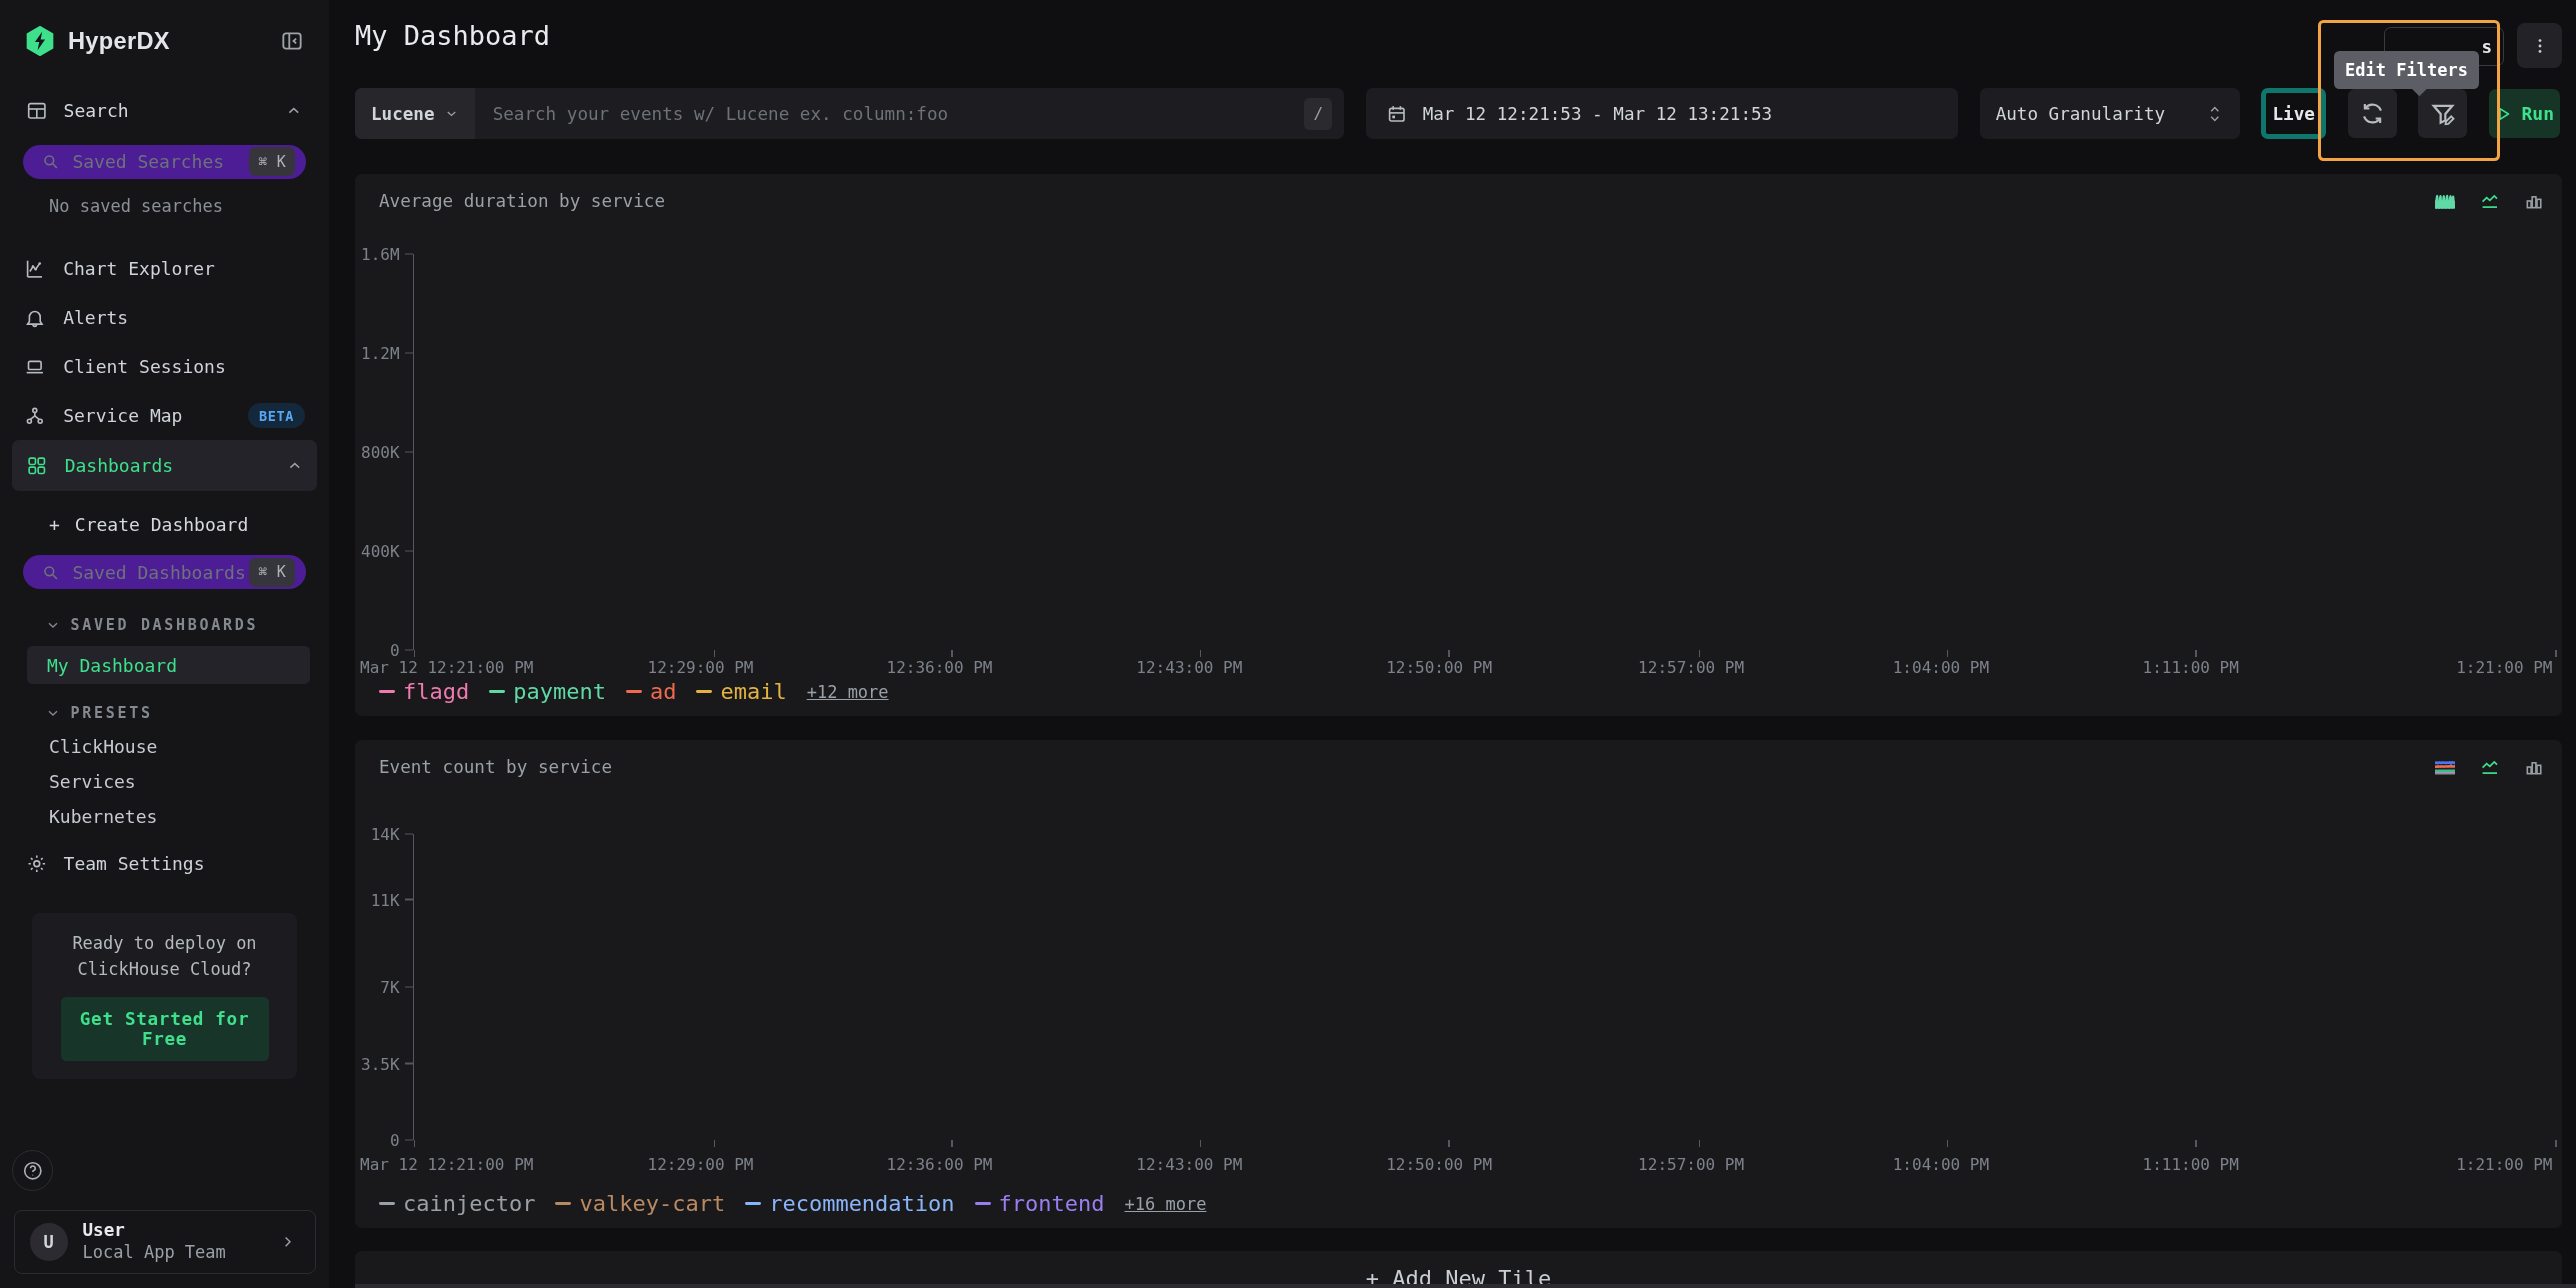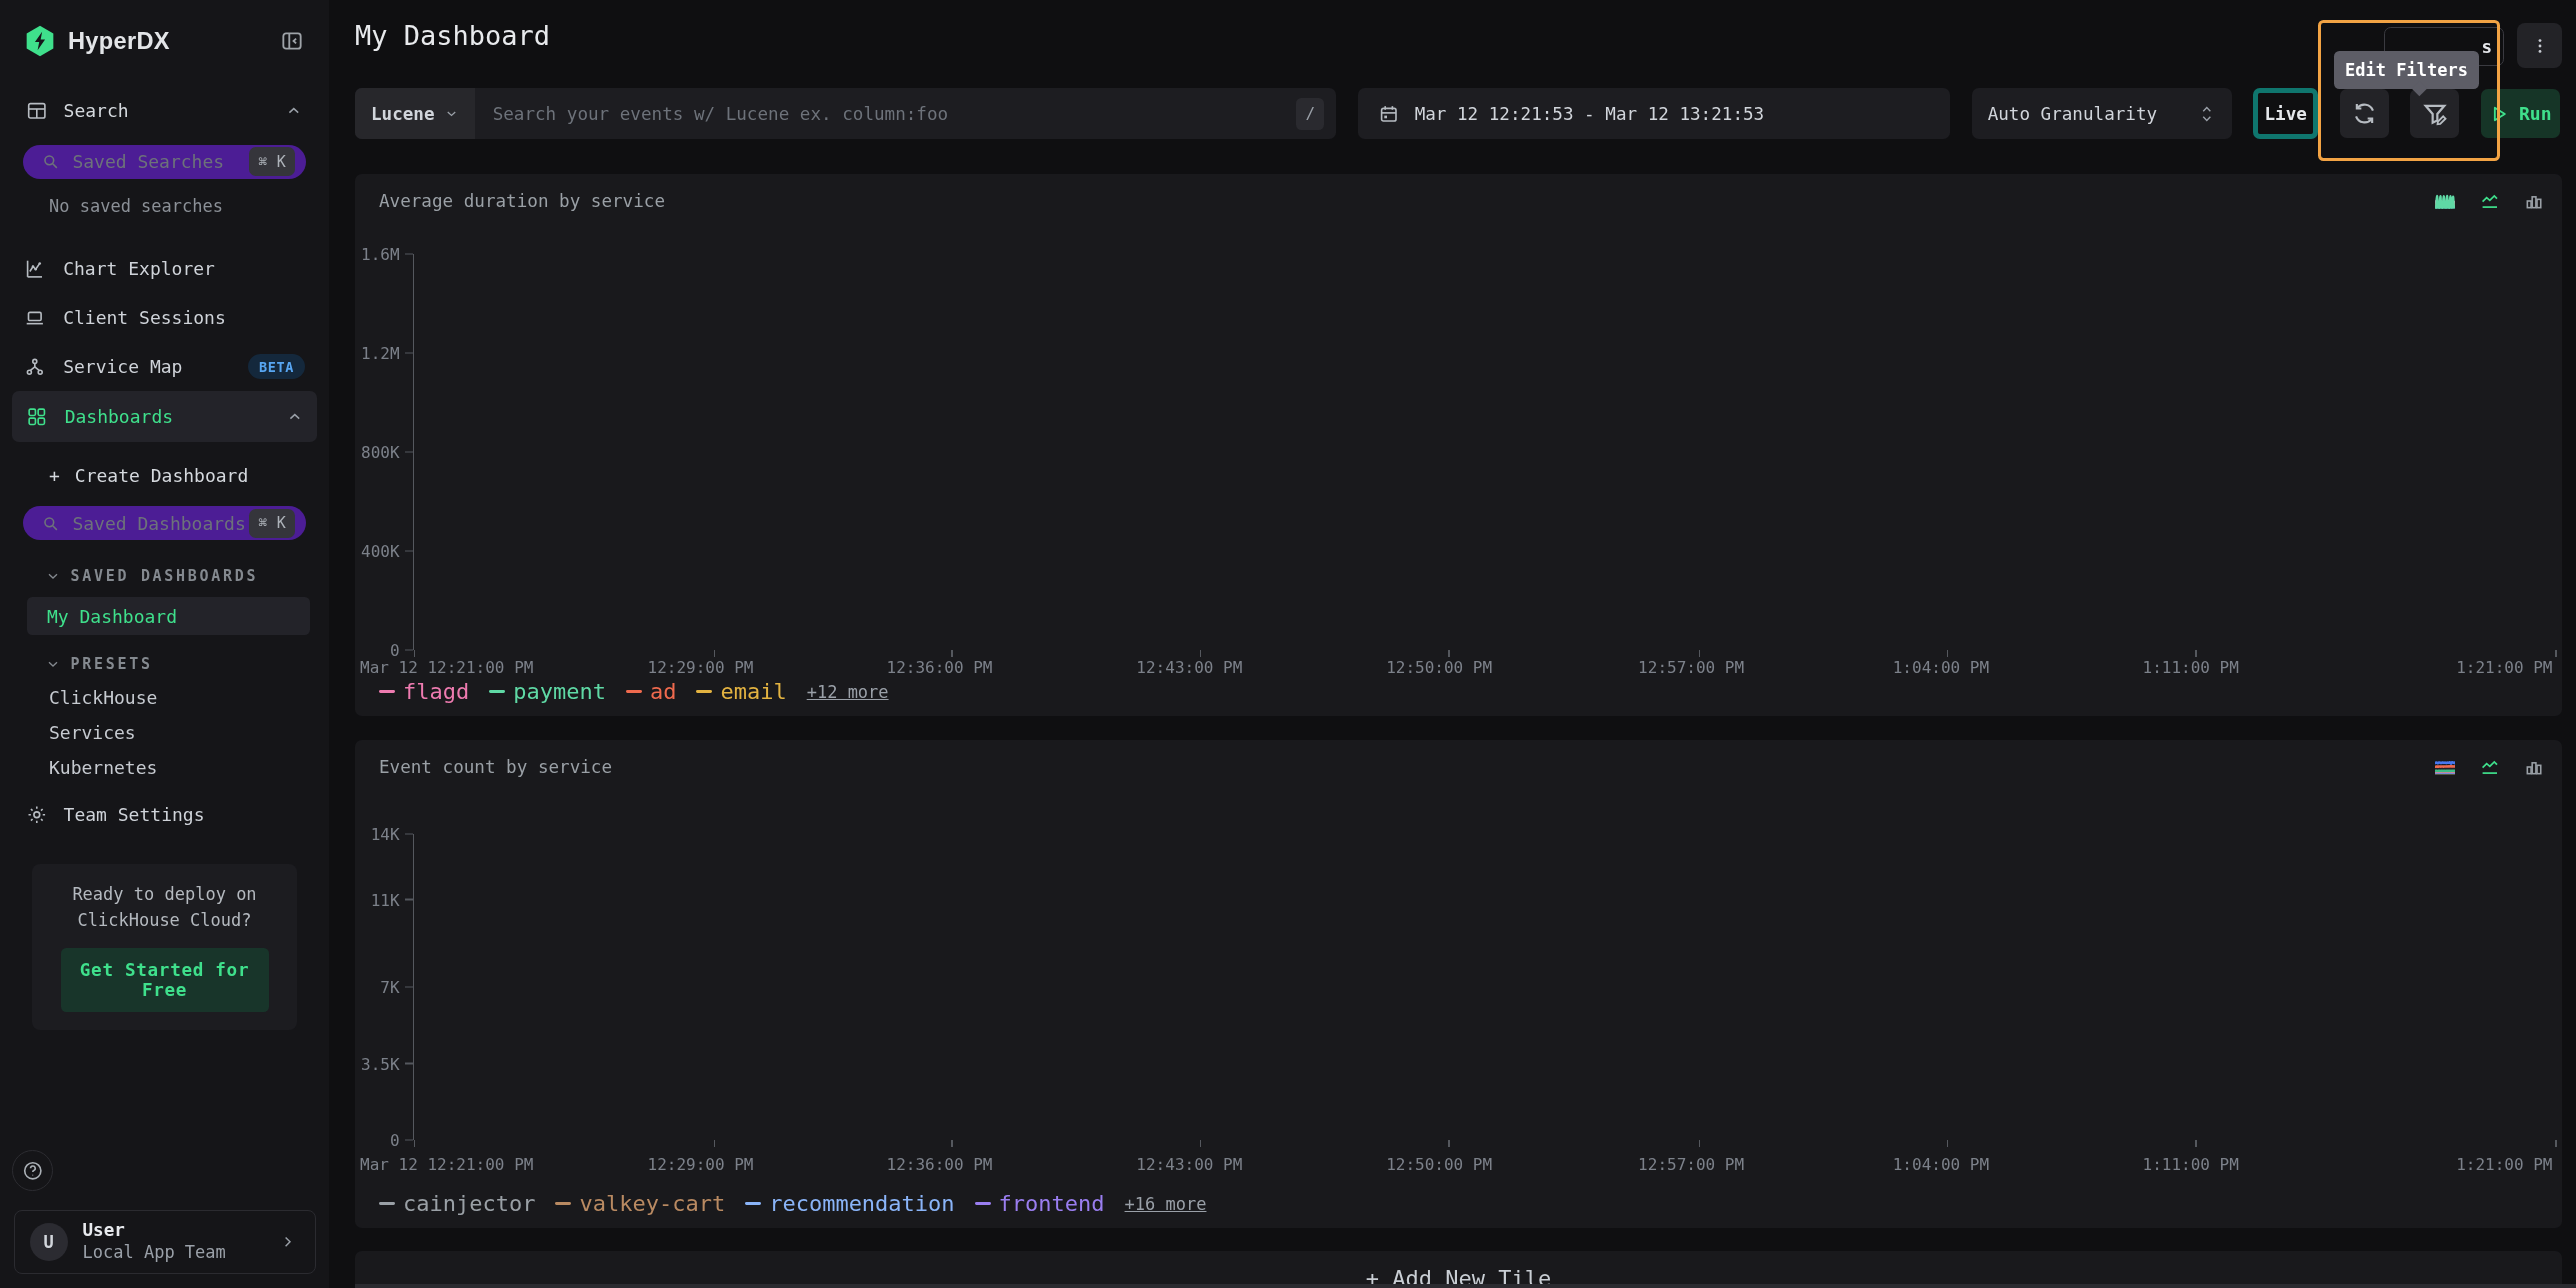--- a/index.html
+++ b/index.html
@@ -62,21 +62,21 @@
   .search-box{flex:1;display:flex;align-items:center;background:#1d1d21;border-radius:6.8px;overflow:hidden;min-width:0;}
   .lang-seg{display:flex;align-items:center;gap:9.5px;background:#27272b;height:100%;padding:0 16px;font-size:17.6px;font-weight:bold;color:#d1d5db;cursor:pointer;white-space:nowrap;}
   .search-box input{flex:1;background:none;border:none;font-size:17.6px;color:#cfd3d9;padding:0 17.6px;min-width:0;}
   .search-box input::placeholder{color:#6d727a;}
   .slash-key{margin-right:12px;background:#2a2a2f;border-radius:5.4px;width:28px;height:32px;display:flex;align-items:center;justify-content:center;color:#9aa0a8;font-size:16px;flex:none;}
   .date-btn{width:552px;flex:none;display:flex;align-items:center;background:#1d1d21;border-radius:6.8px;padding:0 20px;gap:15px;font-size:17.6px;color:#d1d5db;cursor:pointer;}
   .gran-btn{width:228px;flex:none;display:flex;align-items:center;background:#1d1d21;border-radius:6.8px;padding:0 16px;font-size:17.6px;color:#d1d5db;cursor:pointer;}
   .gran-btn .updown{margin-left:auto;}
   .live-btn{width:65px;flex:none;border:5px solid #0f766e;border-radius:6.8px;background:none;color:#e5e7eb;font-size:17.6px;font-weight:bold;font-family:inherit;cursor:pointer;}
   .icon-btn{width:49px;flex:none;align-self:center;height:49px;background:#232327;border:none;border-radius:6.8px;display:flex;align-items:center;justify-content:center;cursor:pointer;}
-  .run-btn{width:79px;flex:none;align-self:center;height:49px;background:#163527;border:none;border-radius:6.8px;display:flex;align-items:center;justify-content:center;gap:9.5px;color:#3fe08c;font-size:18px;font-weight:bold;font-family:inherit;cursor:pointer;}
+  .run-btn{width:71px;flex:none;align-self:center;height:49px;background:#163527;border:none;border-radius:6.8px;display:flex;align-items:center;justify-content:center;gap:9.5px;color:#3fe08c;font-size:18px;font-weight:bold;font-family:inherit;cursor:pointer;}
   .ghost-btn{position:absolute;top:27px;right:72px;width:120px;height:39px;border:1px solid #3a3a40;border-radius:6.8px;background:none;color:#e5e7eb;font-size:17.6px;font-weight:bold;font-family:inherit;text-align:right;padding-right:10.8px;cursor:pointer;}
   .kebab-btn{position:absolute;top:23px;right:14px;width:45px;height:45px;background:#232327;border:none;border-radius:8px;display:flex;align-items:center;justify-content:center;cursor:pointer;}
   .tooltip{position:absolute;top:51px;left:2005px;width:145px;height:38px;background:#5d5d66;border-radius:5.4px;display:flex;align-items:center;justify-content:center;color:#ffffff;font-size:17px;font-weight:bold;z-index:20;}
   .tooltip::after{content:"";position:absolute;bottom:-4.7px;left:80px;width:10.8px;height:10.8px;background:#5d5d66;transform:rotate(45deg);}
   .hl-box{position:absolute;top:20px;left:1989px;width:176px;height:135px;border:3.4px solid #f2a344;border-radius:5.4px;z-index:50;pointer-events:none;}
 
   
   .tile{position:absolute;left:26px;right:14px;background:#19191c;border-radius:6.8px;}
   .tile-1{top:174px;height:542px;}
   .tile-2{top:740px;height:488px;}
@@ -168,20 +168,29 @@
         <svg width="21.6" height="21.6" viewBox="0 0 24 24" fill="none" stroke="#b7bcc2" stroke-width="1.8">
             <path d="M4 3 v18"></path>
             <path d="M4 21 h16"></path>
             <polyline points="6.5,15 10,9.5 13,12.5 17.5,6"></polyline>
             <circle cx="10" cy="9.5" r="1.4" fill="#b7bcc2" stroke="none"></circle>
             <circle cx="13" cy="12.5" r="1.4" fill="#b7bcc2" stroke="none"></circle>
             <circle cx="17.5" cy="6" r="1.4" fill="#b7bcc2" stroke="none"></circle>
           </svg>
       </span>
       <span class="lbl">Chart Explorer</span>
+    </div>
+    <div class="nav-item">
+      <span>
+        <svg width="21.6" height="21.6" viewBox="0 0 24 24" fill="none" stroke="#b7bcc2" stroke-width="1.8">
+            <path d="M6 16 v-5 a6 6 0 0 1 12 0 v5 l2 3 H4 z"></path>
+            <path d="M10 19.5 a2 2 0 0 0 4 0"></path>
+          </svg>
+      </span>
+      <span class="lbl">Alerts</span>
     </div>
     <div class="nav-item">
       <span>
         <svg width="21.6" height="21.6" viewBox="0 0 24 24" fill="none" stroke="#b7bcc2" stroke-width="1.8">
             <rect x="5" y="6" width="14" height="9" rx="1.5"></rect>
             <line x1="3" y1="18.5" x2="21" y2="18.5"></line>
           </svg>
       </span>
       <span class="lbl">Client Sessions</span>
     </div>

